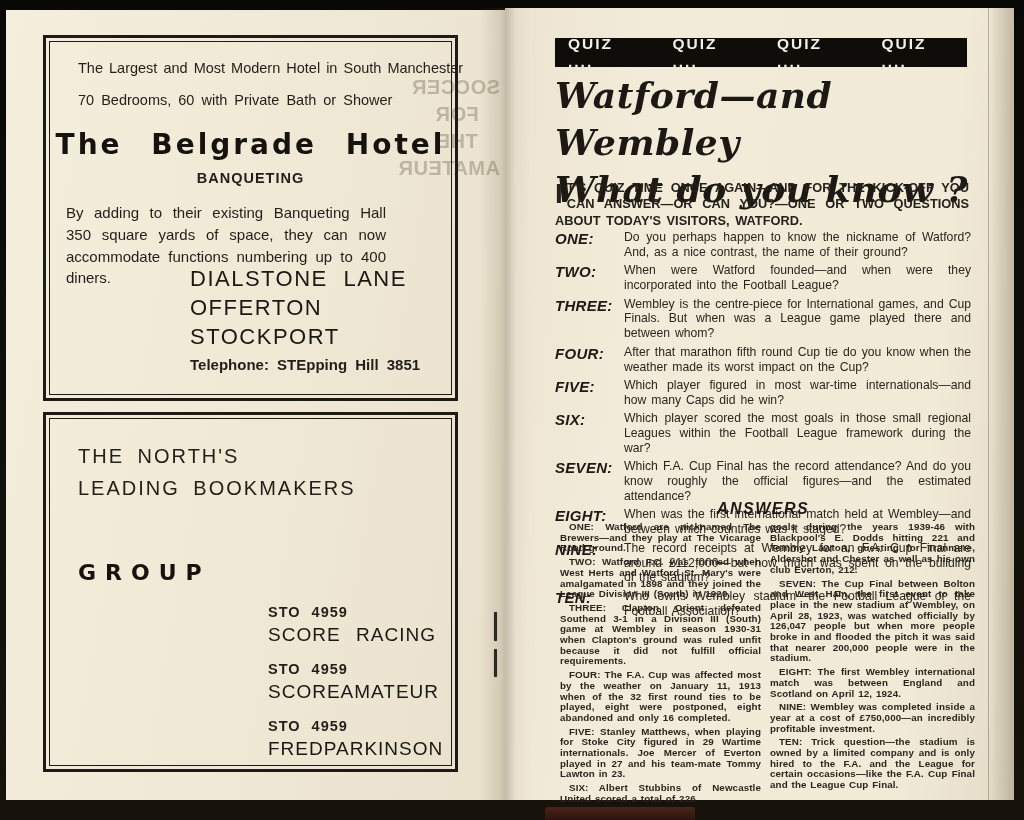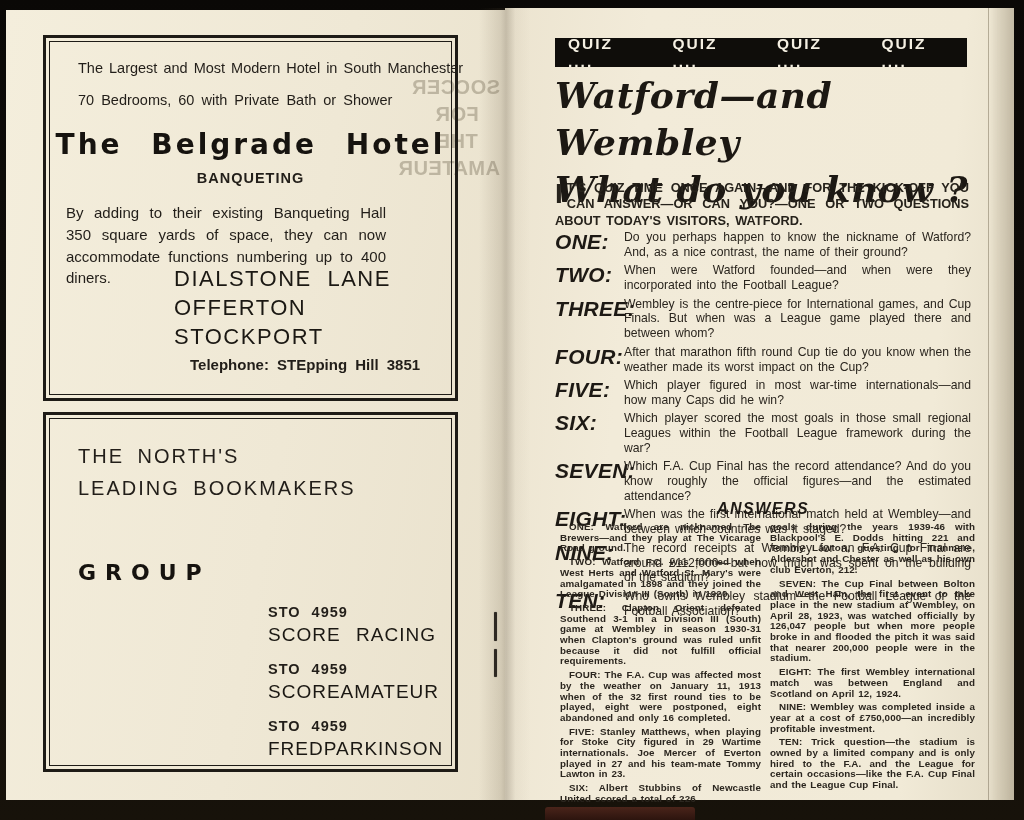--- a/index.html
+++ b/index.html
@@ -39,21 +39,21 @@
   .ad-bookie { left:37px; top:402px; width:415px; height:360px; }
   .ad-hotel p, .ad-bookie p { position:absolute; white-space:nowrap; }
   .h-line1 { left:28px; top:18px; font-size:14.5px; word-spacing:2px; }
   .h-line2 { left:28px; top:50px; font-size:14.5px; word-spacing:3px; }
   .h-title { position:absolute; left:0; right:0; top:86px; text-align:center;
     font-family:"DejaVu Sans", sans-serif; font-weight:bold; font-size:28px;
     letter-spacing:3px; word-spacing:16px; color:#16130f; }
   .h-sub { left:0; right:0; top:128px; text-align:center; font-weight:bold; font-size:14.5px; letter-spacing:1px; }
   .h-body { left:16px; top:160px; width:320px; white-space:normal !important;
     font-size:15px; line-height:1.45; text-align:justify; word-spacing:3px; }
-  .h-address { position:absolute; left:124px; top:222px; font-size:22px; line-height:29px; letter-spacing:1.5px; word-spacing:8px; color:#1b1813; }
+  .h-address { position:absolute; left:140px; top:222px; font-size:22px; line-height:29px; letter-spacing:1.5px; word-spacing:8px; color:#1b1813; }
   .h-tel { left:140px; top:314px; font-weight:bold; font-size:15px; word-spacing:4px; }
 
   .b-line1 { left:28px; top:26px; font-size:20px; letter-spacing:2px; word-spacing:6px; }
   .b-line2 { left:28px; top:58px; font-size:20px; letter-spacing:2px; word-spacing:6px; }
   .b-name1 { left:28px; top:106px; font-family:"DejaVu Sans", sans-serif; font-weight:bold; font-size:22px; letter-spacing:9px; color:#16130f; }
   .b-name2 { left:28px; top:141px; font-family:"DejaVu Sans", sans-serif; font-weight:bold; font-size:22px; letter-spacing:9px; color:#16130f; }
   .b-services { position:absolute; left:218px; top:184px; width:168px; }
   .b-service { margin-bottom:13px; }
   .b-code { position:static !important; font-weight:bold; font-size:14.5px; letter-spacing:1px; word-spacing:6px; line-height:18px; }
   .b-row { display:flex; justify-content:space-between; font-size:19px; letter-spacing:1px; line-height:24px; margin-top:2px; color:#1b1813; }
@@ -69,21 +69,21 @@
     padding:0 13px; font-weight:bold; font-size:15.5px; letter-spacing:2px;gap:32px; }
   .headline { left:50px; top:64px; width:426px; font-family:"DejaVu Serif", serif;
     font-style:italic; font-weight:bold; font-size:36px; line-height:47px;
     letter-spacing:0.5px; color:#1c1813; }
   .headline span { display:block; }
   .intro { left:50px; top:172px; width:414px; font-weight:bold; font-size:12.8px;
     line-height:1.28; text-align:justify; color:#26221b; word-spacing:2px; }
   .dropcap { float:left; font-size:28px; line-height:25px; margin:1px 4px 0 0; font-weight:bold; }
   .questions { left:50px; top:222px; width:416px; }
   .q { display:grid; grid-template-columns:69px 1fr; margin-bottom:3.5px; }
-  .q-label { font-weight:bold; font-style:italic; font-size:21px; letter-spacing:0.3px; color:#1d1914; }
+  .q-label { font-weight:bold; font-style:italic; font-size:15px; letter-spacing:0.3px; color:#1d1914; }
   .q-text { font-size:12.2px; line-height:1.22; text-align:justify; word-spacing:1.5px; color:#2a251e; }
   .answers-title { left:50px; top:492px; width:416px; text-align:center;
     font-weight:bold; font-style:italic; font-size:16px; letter-spacing:1.5px; color:#1d1914; }
   .answers-col p { font-weight:bold; font-size:9.8px; line-height:10.7px;
     text-align:justify; text-indent:9px; margin:0 0 3px; word-spacing:1px;
     letter-spacing:0.1px; color:#2b261f; }
   .col1 { left:55px; top:514px; width:201px; }
   .col2 { left:265px; top:514px; width:205px; }
   .col2 p.cont { text-indent:0; }
 </style>

